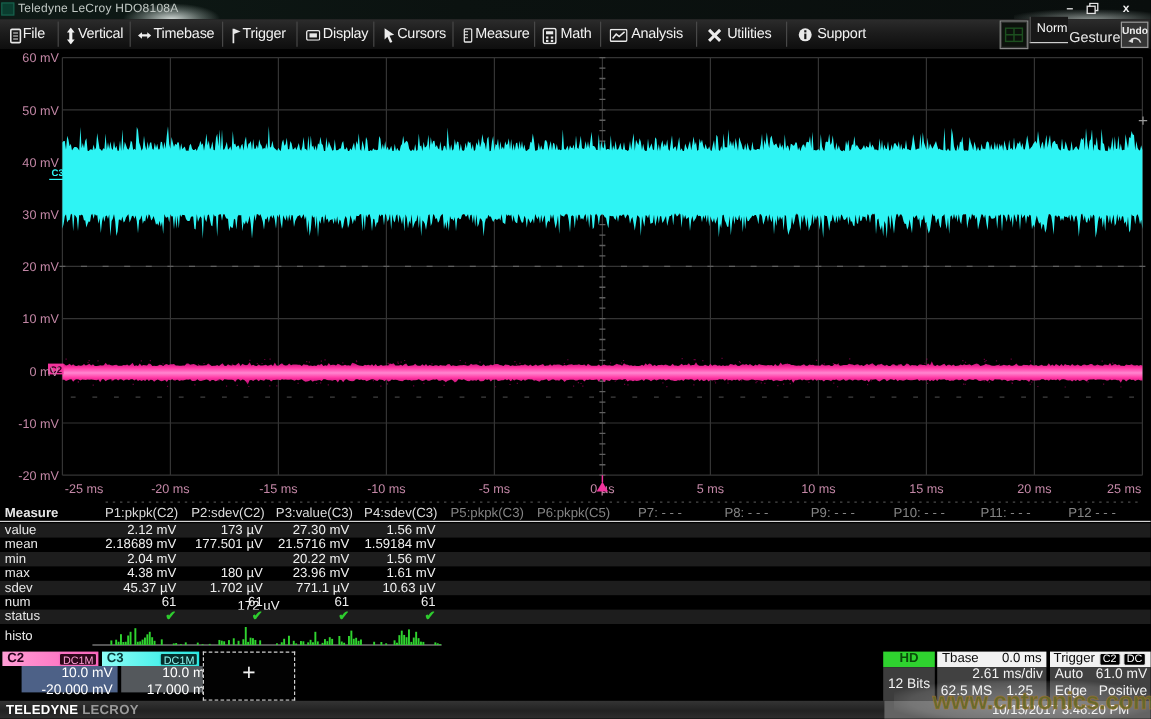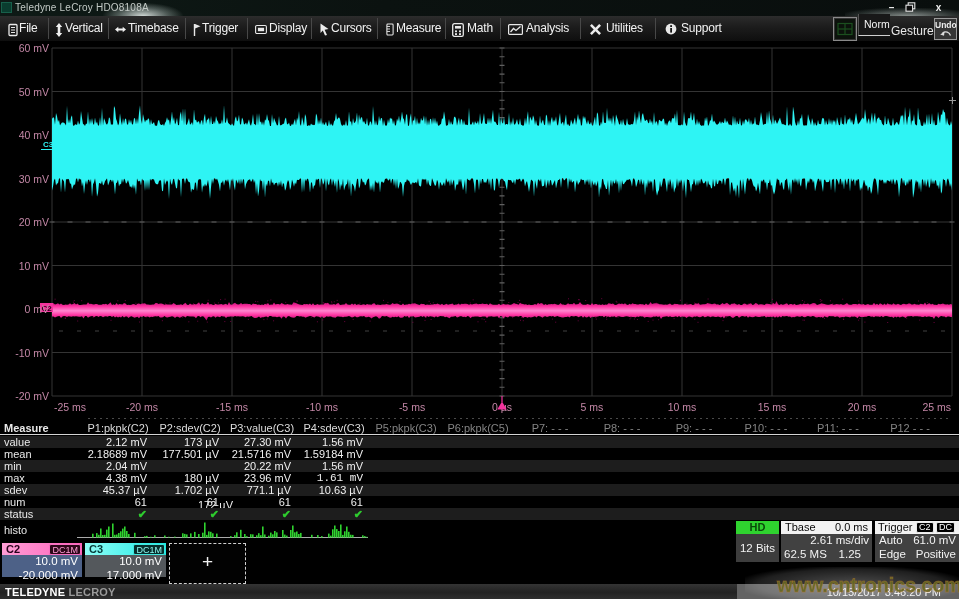--- a/index.html
+++ b/index.html
@@ -38,24 +38,24 @@
 .hc { width:72px; text-align:center; color:#dcdcdc; }
 .hg { color:#848484; }
 .vc { width:65px; text-align:right; color:#f0f0f0; white-space:nowrap; }
 .alt { background:#1d1d1d; }
 
 
 .chbox { position:absolute; top:543px; height:41px; }
 .chhead { position:absolute; left:0; top:0; width:100%; height:12px; }
 .chname { position:absolute; left:4px; top:0px; font-size:11px; font-weight:bold; line-height:12px; color:#26001a; }
 .coupling { position:absolute; top:1px; height:11px; font-size:9px; line-height:10px; padding:0 2px; border-radius:2px; }
-.chbody { position:absolute; left:0; top:12px; width:100%; height:22px; font-size:11.5px; color:#fff; text-align:right; }
+.chbody { position:absolute; left:16px; top:12px; width:100%; height:22px; font-size:11.5px; color:#fff; text-align:right; }
 .chbody div { padding-right:4px; line-height:13.5px; }
 
-.pnl { position:absolute; top:521px; height:35px; }
+.pnl { position:absolute; top:543px; height:35px; }
 .pnlhead { position:absolute; left:0; top:0; width:100%; height:13px; background:#f2f2f2; color:#0a0a0a; font-size:11px; line-height:13px; }
 .pnlbody { position:absolute; left:0; top:13px; width:100%; height:28px; background:#414141; color:#f2f2f2; font-size:11.5px; }
 .pnlbody div { height:13.5px; line-height:13.5px; }
 .tag { display:inline-block; background:#000; color:#fff; border:1px solid #e8e8e8; border-radius:2px; font-size:9px; line-height:9px; padding:0 2px; vertical-align:1px; }
 
 #footer { left:0; top:584px; width:959px; height:15px;
   background:linear-gradient(180deg,#343434,#222 55%,#2e2e2e); }
 #footer-right { left:737px; top:584px; width:222px; height:15px; background:#636363; }
 #brand { left:5px; top:586px; font-size:11px; font-weight:bold; color:#fff; letter-spacing:.2px; }
 #brand span { color:#9a9a9a; }
@@ -255,21 +255,21 @@
     <div class="tcell vc" style="left:82px;">2.04 mV</div>
     <div class="tcell vc" style="left:168px;margin-top:39px;">172 µV</div>
     <div class="tcell vc" style="left:226px;">20.22 mV</div>
     <div class="tcell vc" style="left:298px;">1.56 mV</div>
   </div>
 <div class="trow" style="top:472px">
     <div class="tlab">max</div>
     <div class="tcell vc" style="left:82px;">4.38 mV</div>
     <div class="tcell vc" style="left:154px;">180 µV</div>
     <div class="tcell vc" style="left:226px;">23.96 mV</div>
-    <div class="tcell vc" style="left:298px;font-family:Liberation Mono, monospace;">1.61 mV</div>
+    <div class="tcell vc" style="left:298px;">1.61 mV</div>
   </div>
 <div class="trow alt" style="top:484px">
     <div class="tlab">sdev</div>
     <div class="tcell vc" style="left:82px;">45.37 µV</div>
     <div class="tcell vc" style="left:154px;">1.702 µV</div>
     <div class="tcell vc" style="left:226px;">771.1 µV</div>
     <div class="tcell vc" style="left:298px;">10.63 µV</div>
   </div>
 <div class="trow" style="top:496px">
     <div class="tlab">num</div>

